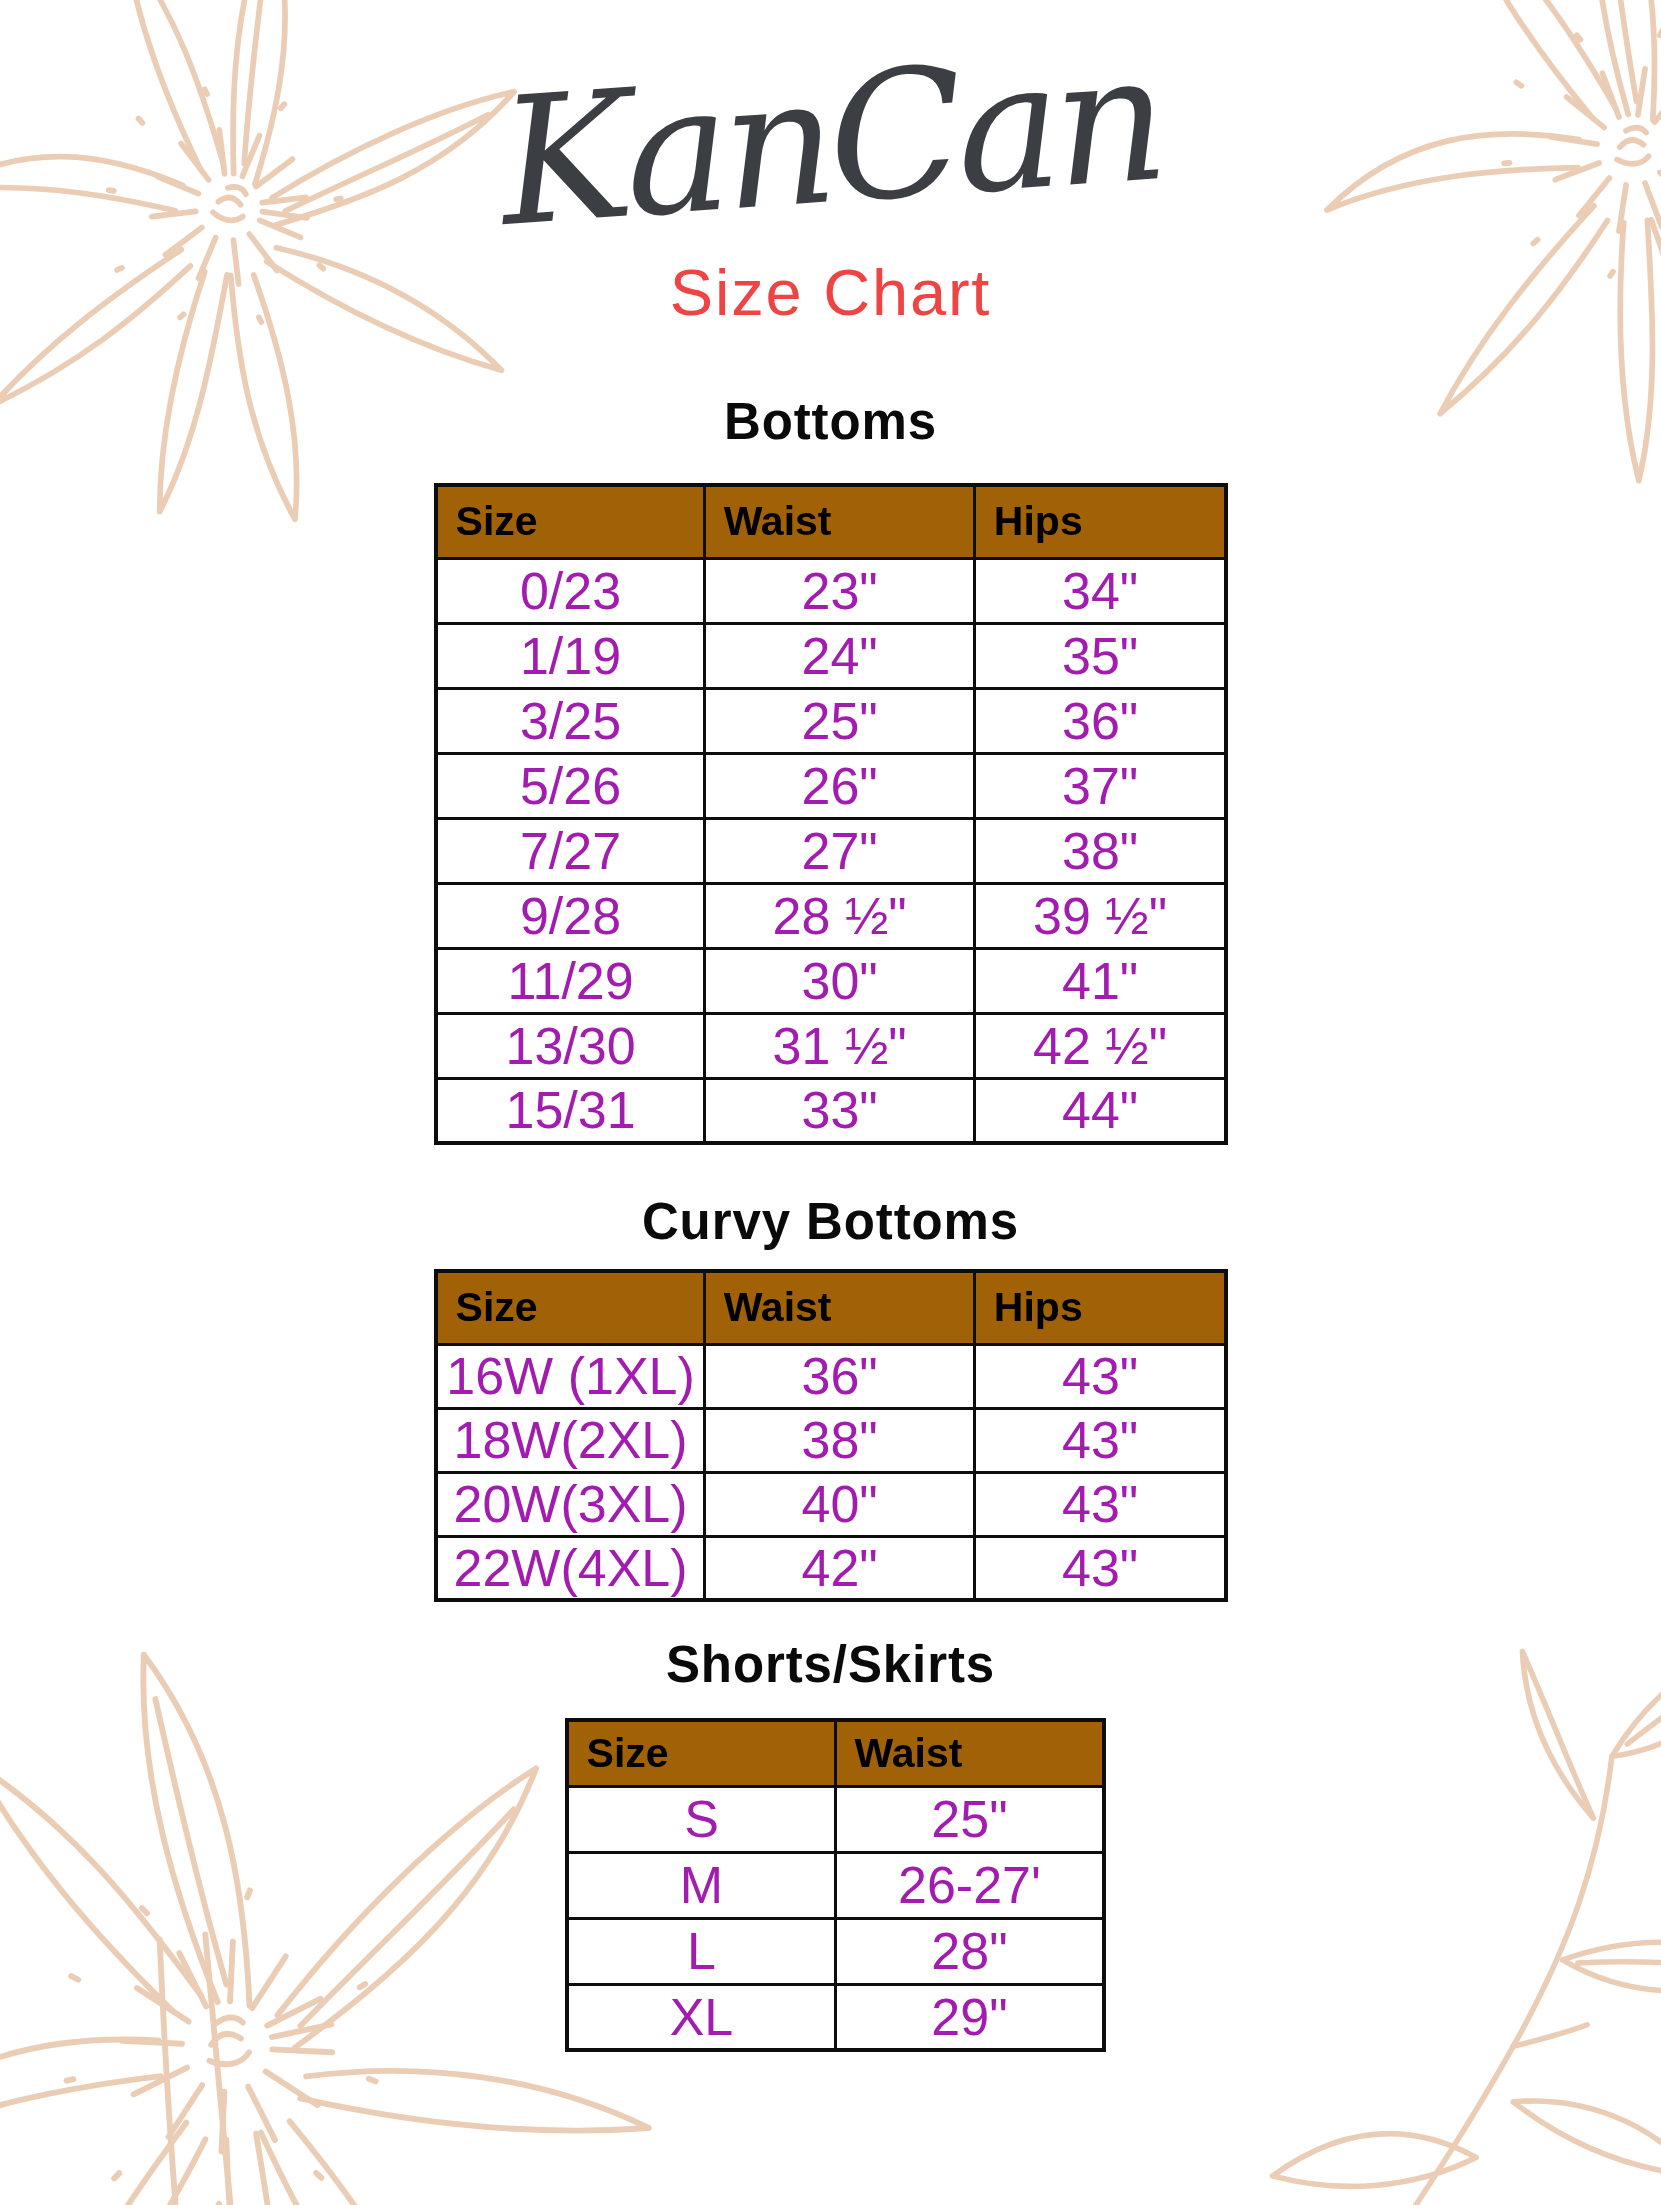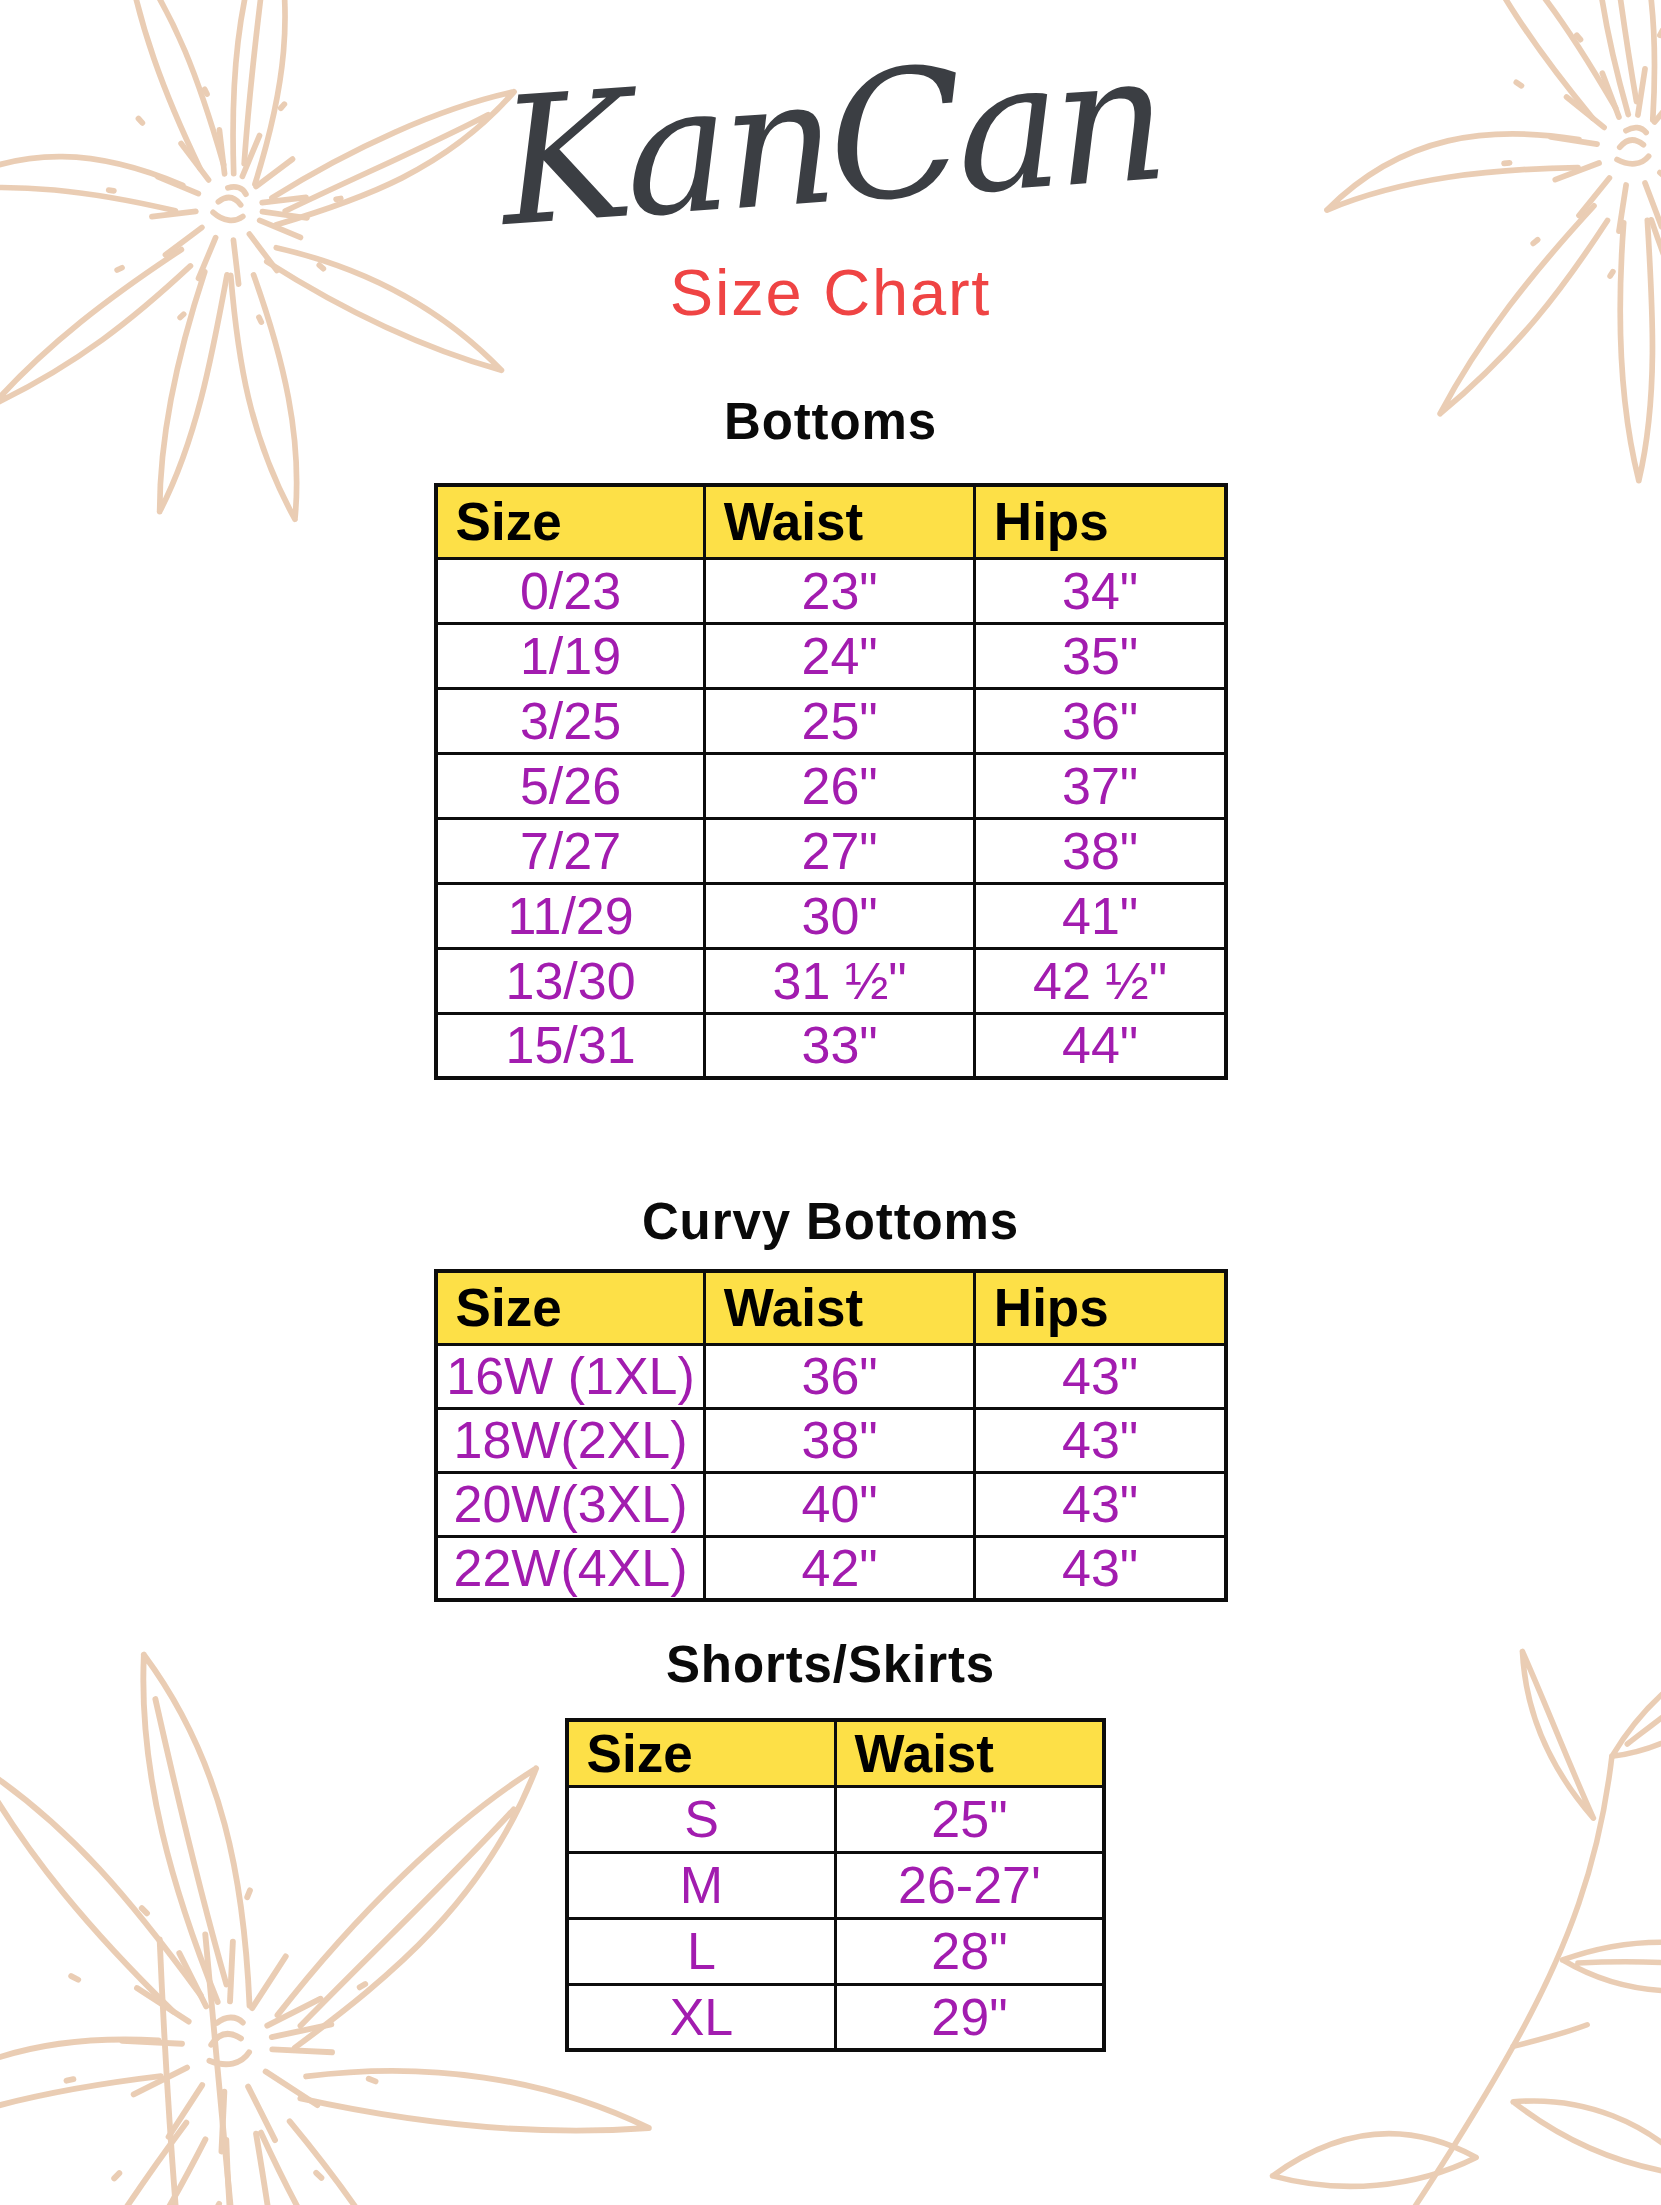--- a/index.html
+++ b/index.html
@@ -31,22 +31,22 @@
   #bottoms-title { top:392px; }
   #curvy-title   { top:1180px;margin-top:12px; }
   #shorts-title  { top:1635px; }
   
   table {
     position:absolute; border-collapse:collapse; table-layout:fixed;
     background:#ffffff; z-index:1; border:4.9px solid #0d0d0d;
   }
   th, td { border:3.5px solid #0d0d0d; overflow:hidden; }
   th {
-    background:#fde047; text-align:left; padding-left:17.6px;
-    font-size:53px; font-weight:bold; color:#000000;
+    background:#a16207; text-align:left; padding-left:17.6px;
+    font-size:41px; font-weight:bold; color:#000000;
   }
   td { text-align:center; font-size:52px; font-weight:normal; color:#a21caf; }
   #bottoms-table { left:434px;  top:483px; width:794px; }
   #curvy-table   { left:434px;  top:1269px; width:794px; }
   #shorts-table  { left:565px; top:1718px; width:541px; }
   #bottoms-table th, #curvy-table th { height:73px; }
   #bottoms-table td { height:65px; }
   #curvy-table td   { height:64px;margin-top:36px; }
   #shorts-table th  { height:66px; }
   #shorts-table td  { height:66px; }
@@ -135,20 +135,25 @@
     <td>5/26</td>
     <td>26"</td>
     <td>37"</td>
   </tr>
   <tr>
     <td>7/27</td>
     <td>27"</td>
     <td>38"</td>
   </tr>
   <tr>
+    <td>9/28</td>
+    <td>28 ½"</td>
+    <td>39 ½"</td>
+  </tr>
+  <tr>
     <td>11/29</td>
     <td>30"</td>
     <td>41"</td>
   </tr>
   <tr>
     <td>13/30</td>
     <td>31 ½"</td>
     <td>42 ½"</td>
   </tr>
   <tr>

